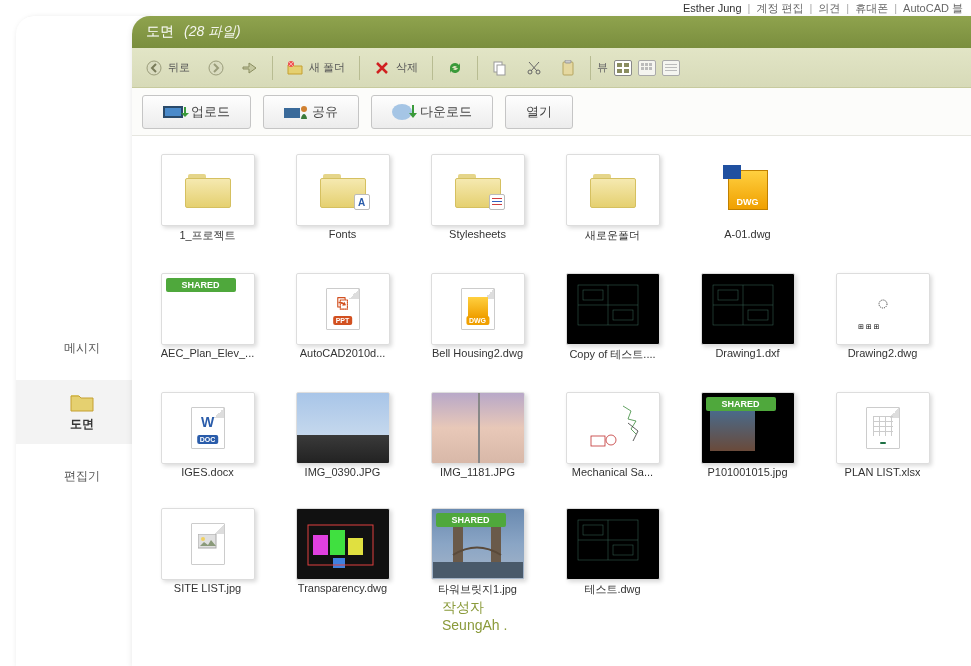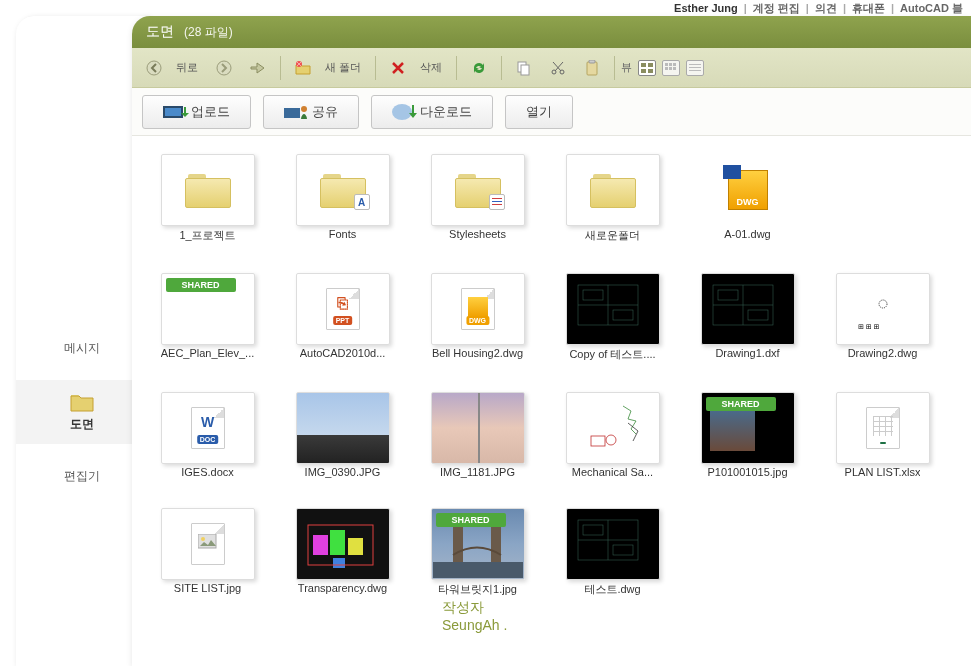--- a/index.html
+++ b/index.html
@@ -1,39 +1,39 @@
 <!DOCTYPE html>
 <html><head>
 <meta charset="utf-8">
 <style>
 * { margin: 0; padding: 0; box-sizing: border-box; }
 body { width: 971px; height: 666px; font-family: "Malgun Gothic", Arial, sans-serif; font-size: 11px; overflow: hidden; background: #fff; position: relative; }
 
 
-.userbar { position: absolute; top: 0; right: 8px; height: 16px; color: #666; font-size: 11px; display: flex; gap: 4px; align-items: center; font-weight: bold; }
+.userbar { position: absolute; top: 0; right: 8px; height: 16px; color: #666; font-size: 11px; display: flex; gap: 4px; align-items: center; }
 .userbar .sep { color: #aaa; margin: 0 2px; }
 .userbar .u { color: #333; }
 
 
 .sidebar { position: absolute; left: 16px; top: 16px; width: 132px; height: 650px; background: #fff; border-radius: 18px 0 0 0; box-shadow: inset -1px 0 0 #ddd, 2px 2px 6px rgba(0,0,0,0.15); }
 .side-item { display: flex; flex-direction: column; align-items: center; justify-content: center; height: 64px; cursor: pointer; color: #555; font-size: 12px; gap: 4px; }
 .side-item.active { background: #f3f3f3; color: #333; font-weight: bold; }
 .side-spacer { height: 300px; }
 .side-icon { width: 24px; height: 20px; }
 
 
 .main { position: absolute; left: 132px; top: 16px; right: 0; bottom: 0; background: #fff; border-radius: 18px 0 0 0; overflow: hidden; box-shadow: 0 2px 6px rgba(0,0,0,0.1); }
 
 
 .titlebar { height: 32px; background: linear-gradient(#8fa34e,#7a8e3e); color: #fff; display: flex; align-items: center; padding: 0 14px; font-size: 14px; gap: 10px; }
-.titlebar .count { font-size: 12px; opacity: .9; }
+.titlebar .count { font-size: 14px; opacity: .9; font-style: italic; }
 
 
 .toolbar { height: 40px; background: linear-gradient(#e2e5c6,#d7dab8); border-bottom: 1px solid #c7ca9e; display: flex; align-items: center; padding: 0 6px; gap: 2px; }
-.tbtn { display: flex; align-items: center; gap: 14px; padding: 4px 8px; border-radius: 3px; cursor: pointer; color: #555; font-size: 11px; }
+.tbtn { display: flex; align-items: center; gap: 6px; padding: 4px 8px; border-radius: 3px; cursor: pointer; color: #555; font-size: 11px; }
 .vline { width: 1px; height: 24px; background: #b8bc92; margin: 0 4px; }
 .tico { width: 16px; height: 16px; display: inline-block; }
 
 
 .actionbar { height: 48px; background: #fcfcfa; border-bottom: 1px solid #e6e6e0; display: flex; align-items: center; padding: 0 10px; gap: 12px; }
 .abtn { display: flex; align-items: center; gap: 2px; height: 34px; padding: 0 20px; border: 1px solid #c5c5c5; border-radius: 3px; background: linear-gradient(#fefefe,#ececec); cursor: pointer; font-size: 13px; color: #444; }
 .abtn .aico { width: 26px; height: 18px; display: inline-block; }
 
 
 .grid { position: absolute; top: 120px; left: 0; right: 0; bottom: 0; overflow-y: auto; padding: 18px 8px; }

